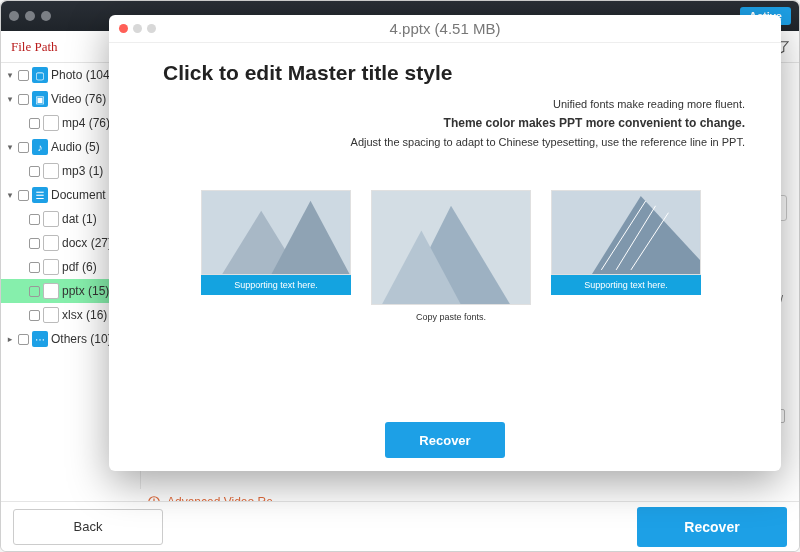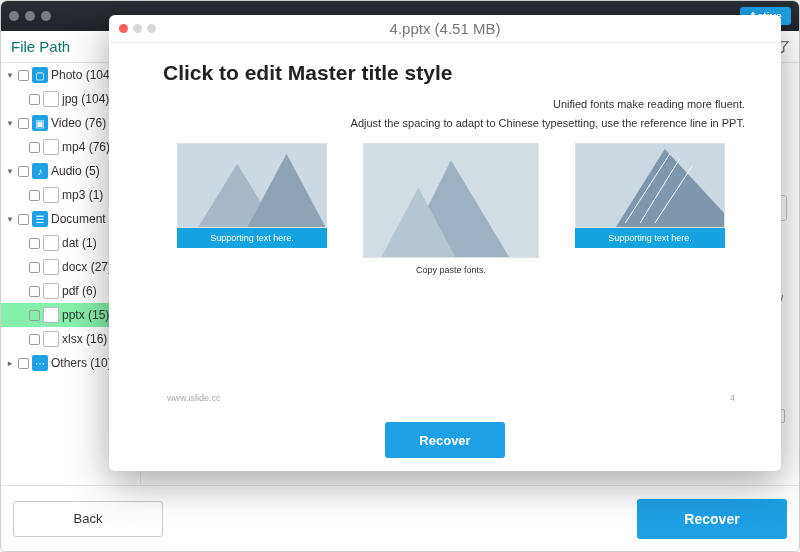--- a/index.html
+++ b/index.html
@@ -7,21 +7,21 @@
   .app { position: relative; width: 800px; height: 552px; background: #fff; border: 1px solid #d0d0d0; border-radius: 6px; }
 
   
   .topbar { height: 30px; background: linear-gradient(#2a2f36, #1f242a); display: flex; align-items: center; justify-content: space-between; padding: 0 8px; border-top-left-radius:6px; border-top-right-radius:6px;}
   .traffic { display: flex; gap: 6px; }
   .traffic span { width: 10px; height: 10px; border-radius: 50%; background:#7b7f85; display:inline-block;}
   .active-badge { background: #1da0e6; color: #fff; font-size: 11px; padding: 3px 9px; border-radius: 3px; font-weight: 600; }
 
   
   .header-row { height: 32px; border-bottom: 1px solid #e5e5e5; display:flex; align-items:center; padding:0 10px; justify-content:space-between;}
-  .file-path { font-size: 15px; color:#0f766e; }
+  .file-path { font-size: 13px; color:#b91c1c;font-family:Liberation Serif, serif; }
   .filter-icon { width:14px; height:14px; }
 
   
   .main { display: flex; height: calc(100% - 30px - 32px - 62px); }
 
   
   .tree { width: 140px; border-right: 1px solid #eaeaea; overflow:hidden; font-size: 12px; color:#333; }
   .tree-item { display:flex; align-items:center; height:24px; padding-left:4px; gap:3px; white-space:nowrap; }
   .tree-item.child { padding-left:28px; }
   .tree-item.selected { background:#86efac;text-align:center; }
@@ -31,21 +31,21 @@
   .ti-photo{ background:#1da0e6;} .ti-video{background:#1da0e6;} .ti-audio{background:#1da0e6;} .ti-doc{background:#1da0e6;} .ti-other{background:#1da0e6;}
   .ti-file{ border:1px solid #bbb; background:#fff;}
   .tlabel{ overflow:hidden; text-overflow:ellipsis;}
 
   
   .right-pane { flex:1; position:relative; }
   .adv-video { position:absolute; left:6px; bottom:-20px; color:#e06a3b; font-size:12px; display:flex;align-items:center; gap:6px;}
   .status-line { position:absolute; left:200px; bottom:-28px; font-size:11px; color:#aaa; }
 
   
-  .bottom { position:absolute; bottom:0; left:0; right:0; height:66px; border-top:1px solid #e5e5e5; display:flex; align-items:center; padding:0 12px; background:#fff; border-bottom-left-radius:6px; border-bottom-right-radius:6px;}
+  .bottom { position:absolute; bottom:0; left:0; right:0; height:50px; border-top:1px solid #e5e5e5; display:flex; align-items:center; padding:0 12px; background:#fff; border-bottom-left-radius:6px; border-bottom-right-radius:6px;}
   .back-btn { width:150px; height:36px; border:1px solid #ccc; border-radius:3px; background:#fff; font-size:13px; color:#333; }
   .recover-btn-main { margin-left:auto; width:150px; height:40px; background:#1da0e6; color:#fff; border:none; border-radius:3px; font-size:14px; font-weight:600;}
   .view-toggle { position:absolute; right:14px; bottom:66px; display:flex; gap:6px;}
   .view-toggle span{ width:16px;height:14px; border:1px solid #bbb; border-radius:2px; display:inline-block;}
 
   
   .info-right { position:absolute; right:16px; top:190px; font-size:11px; color:#666; text-align:left; line-height:20px;}
   .searchbox { position:absolute; right:12px; top:132px; width:90px; height:26px; border:1px solid #ccc; border-radius:3px; background:#fff;}
   .doc-thumb { position:absolute; right:24px; top:24px; width:50px; height:64px; border:1px solid #ddd; border-top-right-radius:10px; background:#fff;}
 
@@ -55,23 +55,23 @@
   .mac-dots { display:flex; gap:5px;}
   .mac-dots span{ width:9px;height:9px; border-radius:50%;}
   .d-close{ background:#ff5f57;} .d-min{background:#d8d8d8;} .d-max{background:#d8d8d8;}
   .modal-title { position:absolute; left:0; right:0; text-align:center; pointer-events:none;}
 
   .preview { flex:1; padding:18px 36px 6px 48px; display:flex; flex-direction:column; }
   .slide-title { font-size:21px; font-weight:700; color:#222; margin-bottom:10px; margin-left:6px;}
   .lines { text-align:right; font-size:11px; color:#333; line-height:19px;}
   .lines .bold { font-weight:700; font-size:12px;}
 
-  .cards { display:flex; justify-content:center; gap:36px; margin-top:10px; align-items:flex-start;}
+  .cards { display:flex; justify-content:center; gap:20px; margin-top:38px; align-items:flex-start;}
   .card { width:150px; display:flex; flex-direction:column; }
-  .card.mid { width:176px;}
+  .card.mid { width:160px;}
   .card-img { height:85px; background:linear-gradient(#b8c8d4,#8fa9bb); position:relative; overflow:hidden; border:1px solid #e0e0e0;}
   .card.mid .card-img{ height:115px;}
   .card-strip { height:20px; background:#14a3e0; color:#fff; font-size:9px; display:flex; align-items:center; justify-content:center;}
   .caption { font-size:9px; color:#333; text-align:center; margin-top:6px; line-height:12px;}
 
   
   .bld { position:absolute; inset:0;}
 
   .footer-line { display:flex; justify-content:space-between; font-size:9px; color:#aaa; padding:4px 10px 0 10px; margin-top:auto;}
   .modal-bottom { height:62px; display:flex; align-items:center; justify-content:center; border-top:0;}
@@ -99,25 +99,20 @@
   </div>
 
   <div class="main">
 
     <div class="tree">
       <div class="tree-item">
         <span class="chev">▾</span>
         <span class="chk"></span>
         <span class="ticon ti-photo">▢</span>
         <span class="tlabel">Photo (104)</span>
-      </div>
-      <div class="tree-item child">
-        <span class="chk"></span>
-        <span class="ticon ti-file"></span>
-        <span class="tlabel">jpg (104)</span>
       </div>
 
       <div class="tree-item">
         <span class="chev">▾</span>
         <span class="chk"></span>
         <span class="ticon ti-video">▣</span>
         <span class="tlabel">Video (76)</span>
       </div>
       <div class="tree-item child">
         <span class="chk"></span>
@@ -217,20 +212,21 @@
         <span class="d-min"></span>
         <span class="d-max"></span>
       </div>
       <div class="modal-title">4.pptx (4.51 MB)</div>
     </div>
 
     <div class="preview">
       <div class="slide-title">Click to edit Master title style</div>
       <div class="lines">
         <div>Unified fonts make reading more fluent.</div>
+        <div class="bold">Theme color makes PPT more convenient to change.</div>
         <div>Adjust the spacing to adapt to Chinese typesetting, use the reference line in PPT.</div>
       </div>
 
       <div class="cards">
         <div class="card">
           <div class="card-img">
             <svg class="bld" viewBox="0 0 150 85" preserveAspectRatio="none">
               <rect width="150" height="85" fill="#cdd9e2"></rect>
               <polygon points="20,85 60,20 100,85" fill="#a8b8c6"></polygon>
               <polygon points="70,85 110,10 150,85" fill="#8fa3b4"></polygon>
@@ -259,24 +255,20 @@
               <polygon points="40,85 90,5 150,70 150,85" fill="#7f97ac"></polygon>
               <line x1="50" y1="80" x2="95" y2="10" stroke="#fff" stroke-width="1"></line>
               <line x1="65" y1="80" x2="105" y2="15" stroke="#fff" stroke-width="1"></line>
               <line x1="80" y1="80" x2="118" y2="22" stroke="#fff" stroke-width="1"></line>
             </svg>
           </div>
           <div class="card-strip">Supporting text here.</div>
         </div>
       </div>
 
-      <div class="footer-line">
-        <span>www.islide.cc</span>
-        <span>4</span>
-      </div>
     </div>
 
     <div class="modal-bottom">
       <button class="recover-modal">Recover</button>
     </div>
   </div>
 
 </div>
 
 </body></html>

